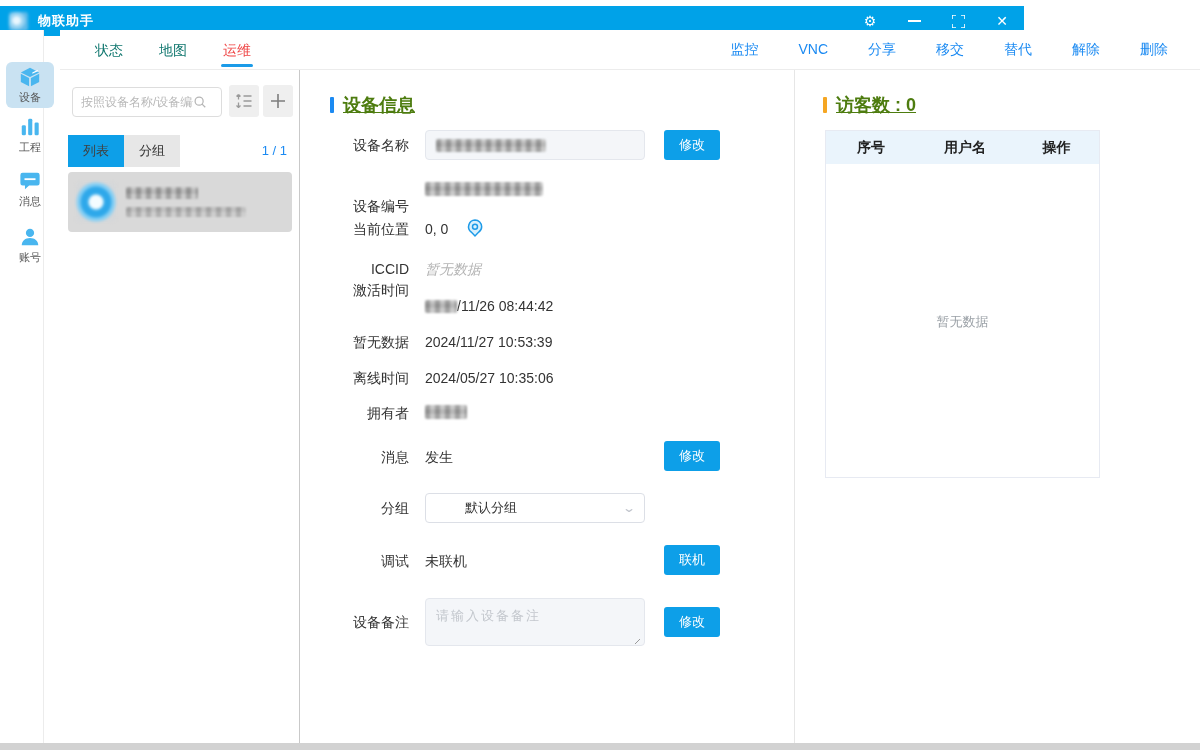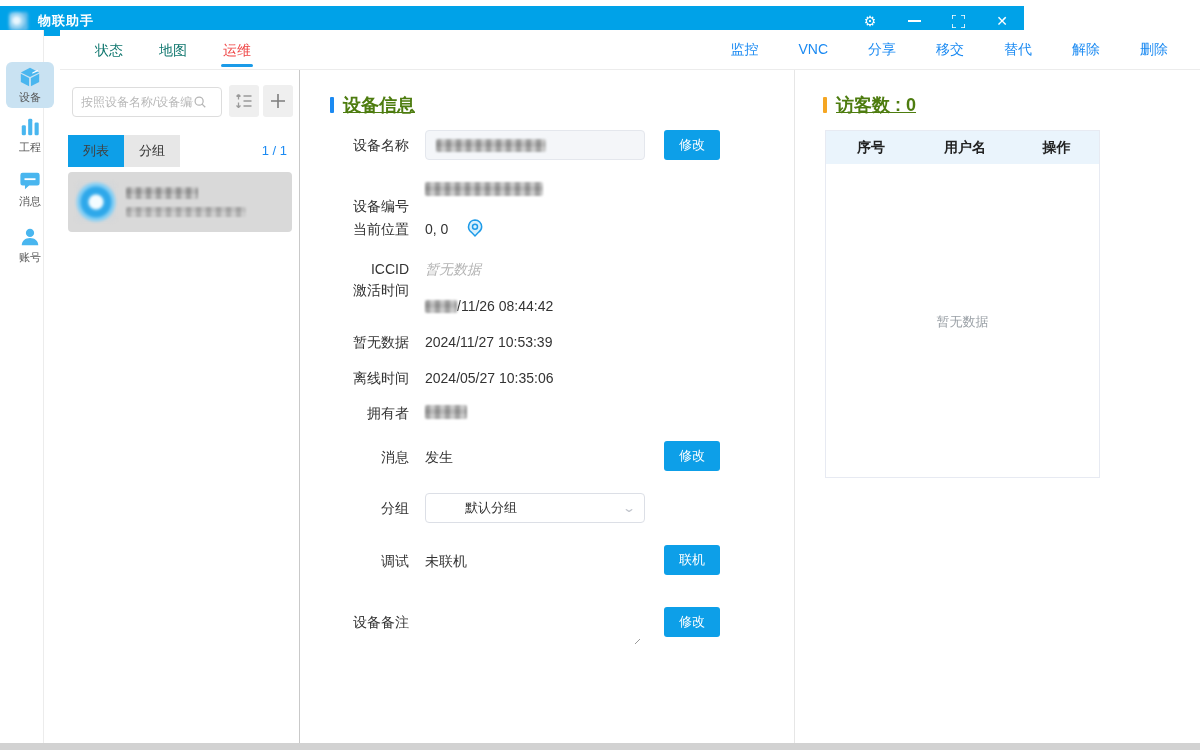--- a/index.html
+++ b/index.html
@@ -249,20 +249,21 @@
     <div class="select-box" style="top:423px;padding-left:39px;">
       <span>默认分组</span>
       <span class="chev">⌄</span>
     </div>
 
     <span class="f-label" style="top:483px;">调试</span>
     <span class="f-value" style="top:483px;">未联机</span>
     <button class="blue-btn" style="top:475px;">联机</button>
 
     <span class="f-label" style="top:544px;">设备备注</span>
+    <textarea class="remark-area" placeholder="请输入设备备注" style=""></textarea>
     <span class="resize-handle"></span>
     <button class="blue-btn" style="top:537px;">修改</button>
   </div>
 
   <div class="visitor-panel">
     <div class="section-head" style="left:28px; top:23px;">
       <span class="head-bar orange"></span>
       <span class="head-title">访客数 : 0</span>
     </div>
     <div class="v-table">

